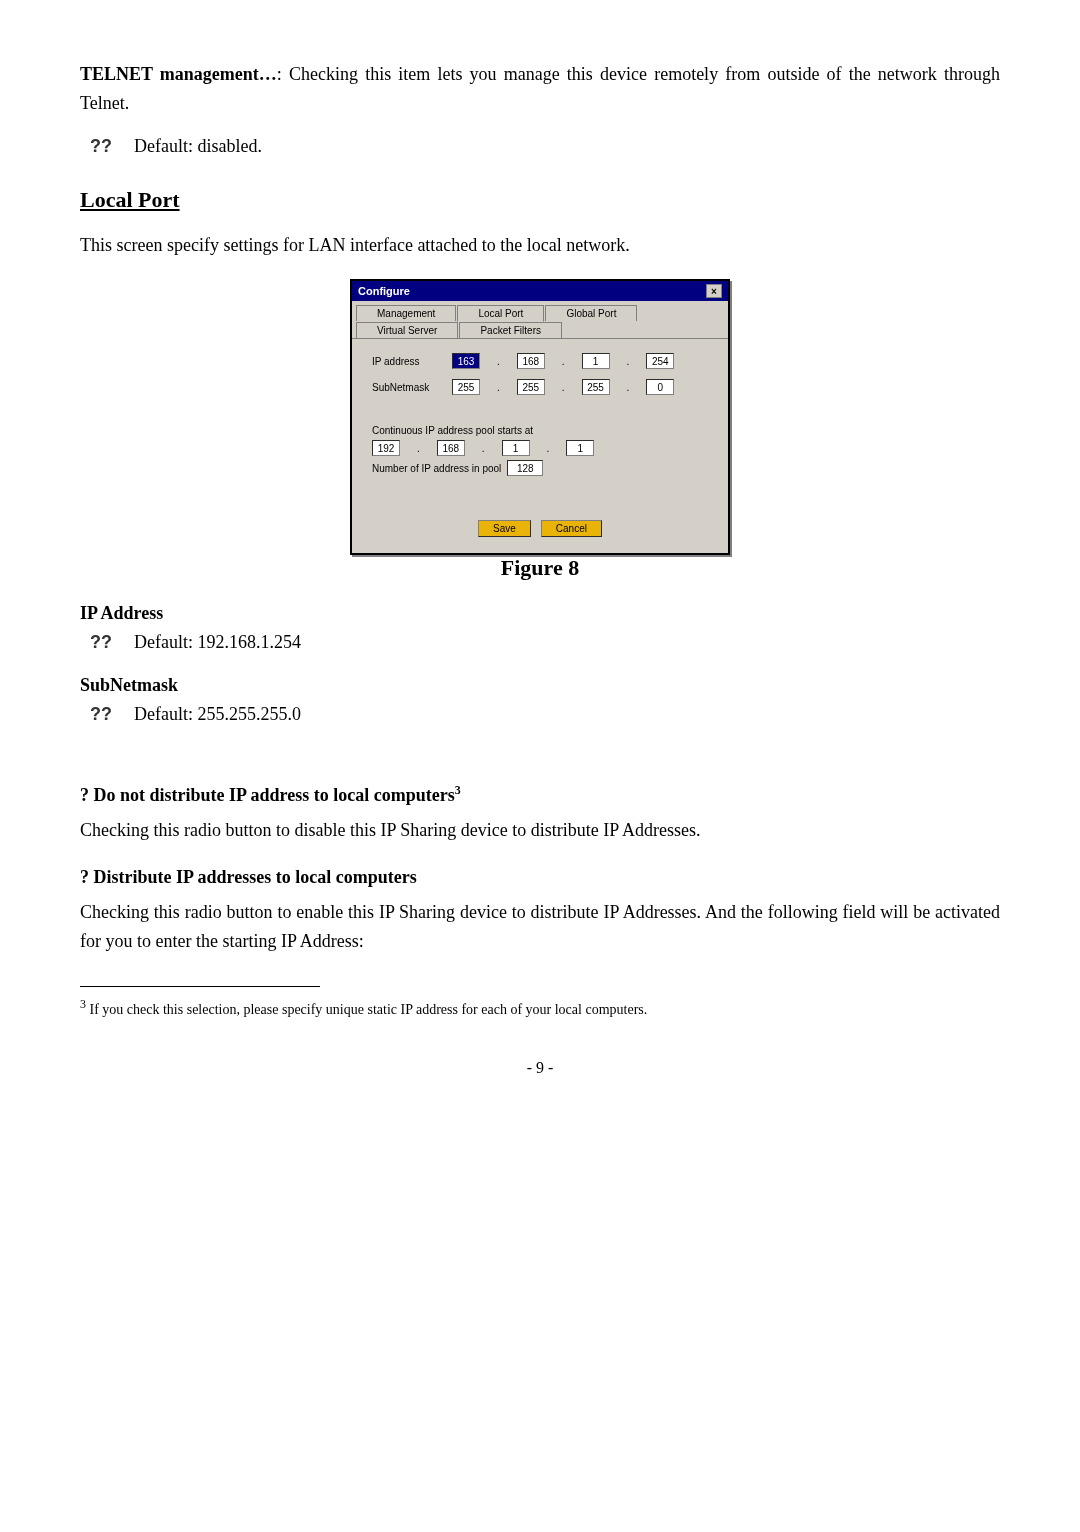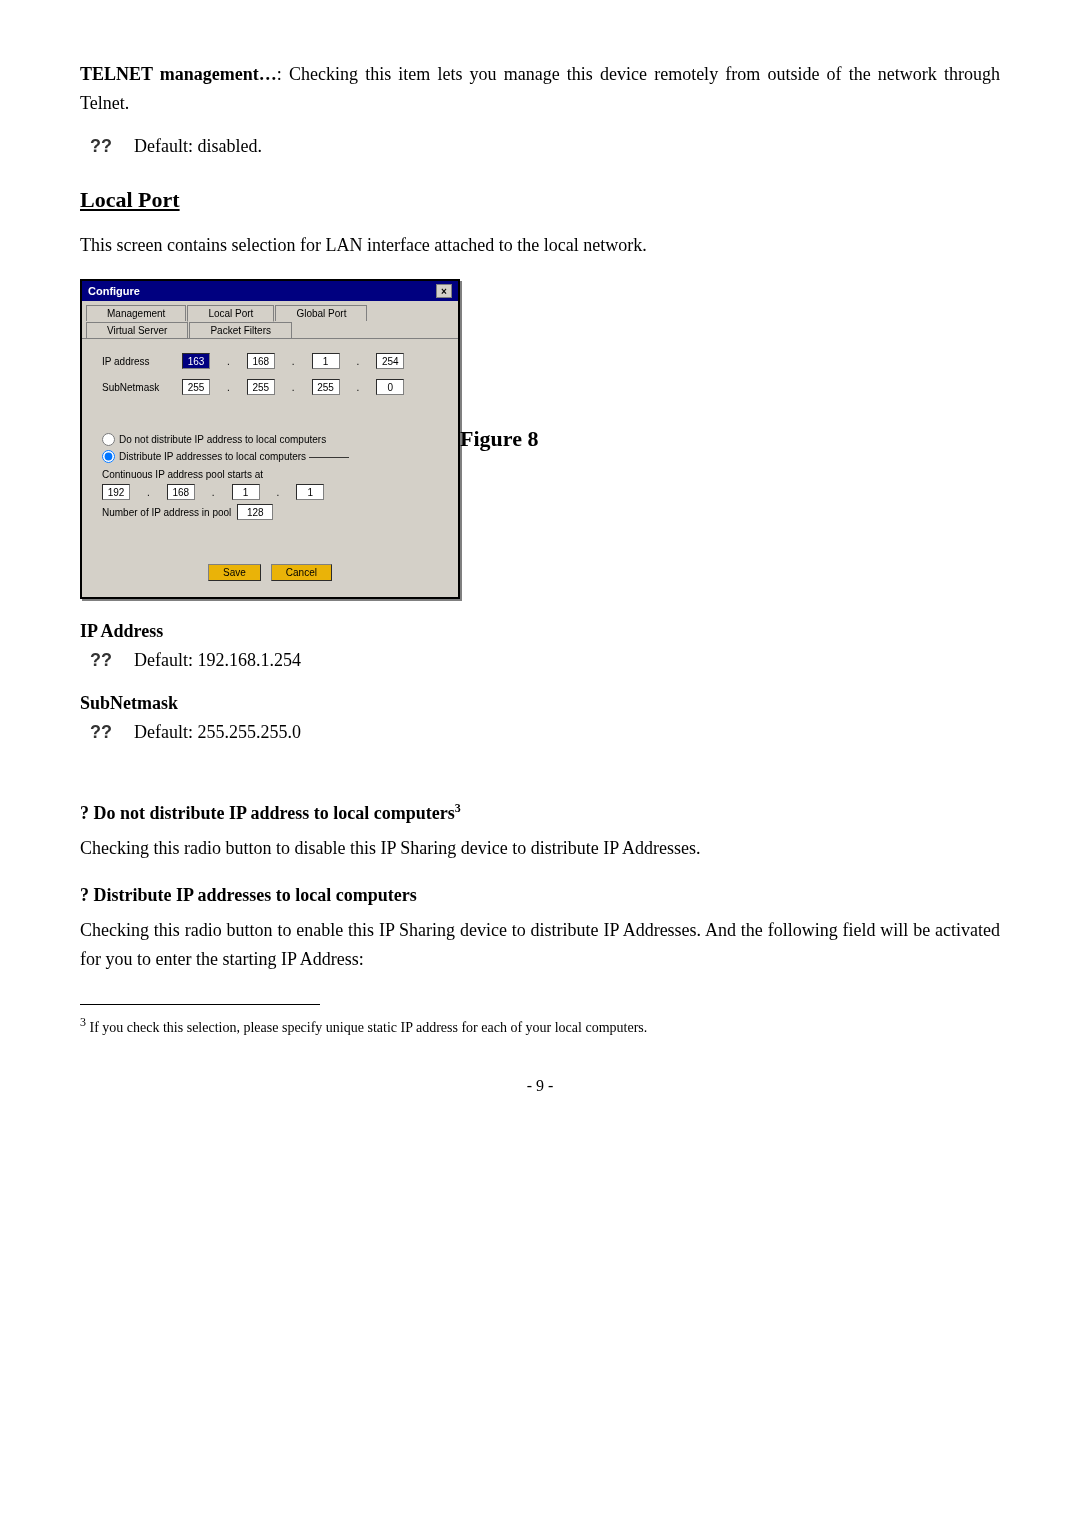--- a/index.html
+++ b/index.html
@@ -50,20 +50,21 @@
 
     .screen-description {
       margin-bottom: 20px;
       line-height: 1.6;
       text-align: justify;
     }
 
     
     .figure-container {
       display: flex;
+      flex-direction: column;
       align-items: center;
       margin: 20px auto 10px auto;
     }
 
     .dialog-window {
       border: 2px solid #000;
       background: #d4d0c8;
       width: 380px;
       font-family: Arial, sans-serif;
       font-size: 11px;
@@ -268,21 +269,21 @@
   <strong>TELNET management…</strong><span>: Checking this item lets you manage this device remotely from outside of the network through Telnet.</span>
 </p>
 
 <div class="bullet-item">
   <span class="bullet-symbol">??</span>
   <span>Default: disabled.</span>
 </div>
 
 <div class="section-title">Local Port</div>
 
-<p class="screen-description">This screen contains selection for LAN interface attached to the local network.</p>
+<p class="screen-description">This screen specify settings for LAN interface attached to the local network.</p>
 
 <div class="figure-container">
   <div class="dialog-window">
 
     <div class="dialog-titlebar">
       <span>Configure</span>
       <div class="dialog-titlebar-close">
         <span>×</span>
       </div>
     </div>
@@ -318,30 +319,20 @@
           <input type="text" class="dialog-input w-normal" value="255" style="">
           <span class="dot-sep">.</span>
           <input type="text" class="dialog-input w-normal" value="255" style="">
           <span class="dot-sep">.</span>
           <input type="text" class="dialog-input w-normal" value="0" style="">
         </div>
       </div>
 
       <div class="spacer"></div>
 
-      <div class="dialog-radio-group">
-        <div class="dialog-radio-row">
-          <input type="radio" name="distribute" style="">
-          <span>Do not distribute IP address to local computers</span>
-        </div>
-        <div class="dialog-radio-row">
-          <input type="radio" name="distribute" checked="" style="">
-          <span>Distribute IP addresses to local computers ————</span>
-        </div>
-      </div>
 
       <div class="dhcp-sub">
         <div class="dhcp-sub-row">
           <span class="dhcp-sub-label">Continuous IP address pool starts at</span>
         </div>
         <div class="dhcp-sub-row">
           <div class="dialog-input-group">
             <input type="text" class="dialog-input w-normal" value="192" style="">
             <span class="dot-sep">.</span>
             <input type="text" class="dialog-input w-normal" value="168" style="">

